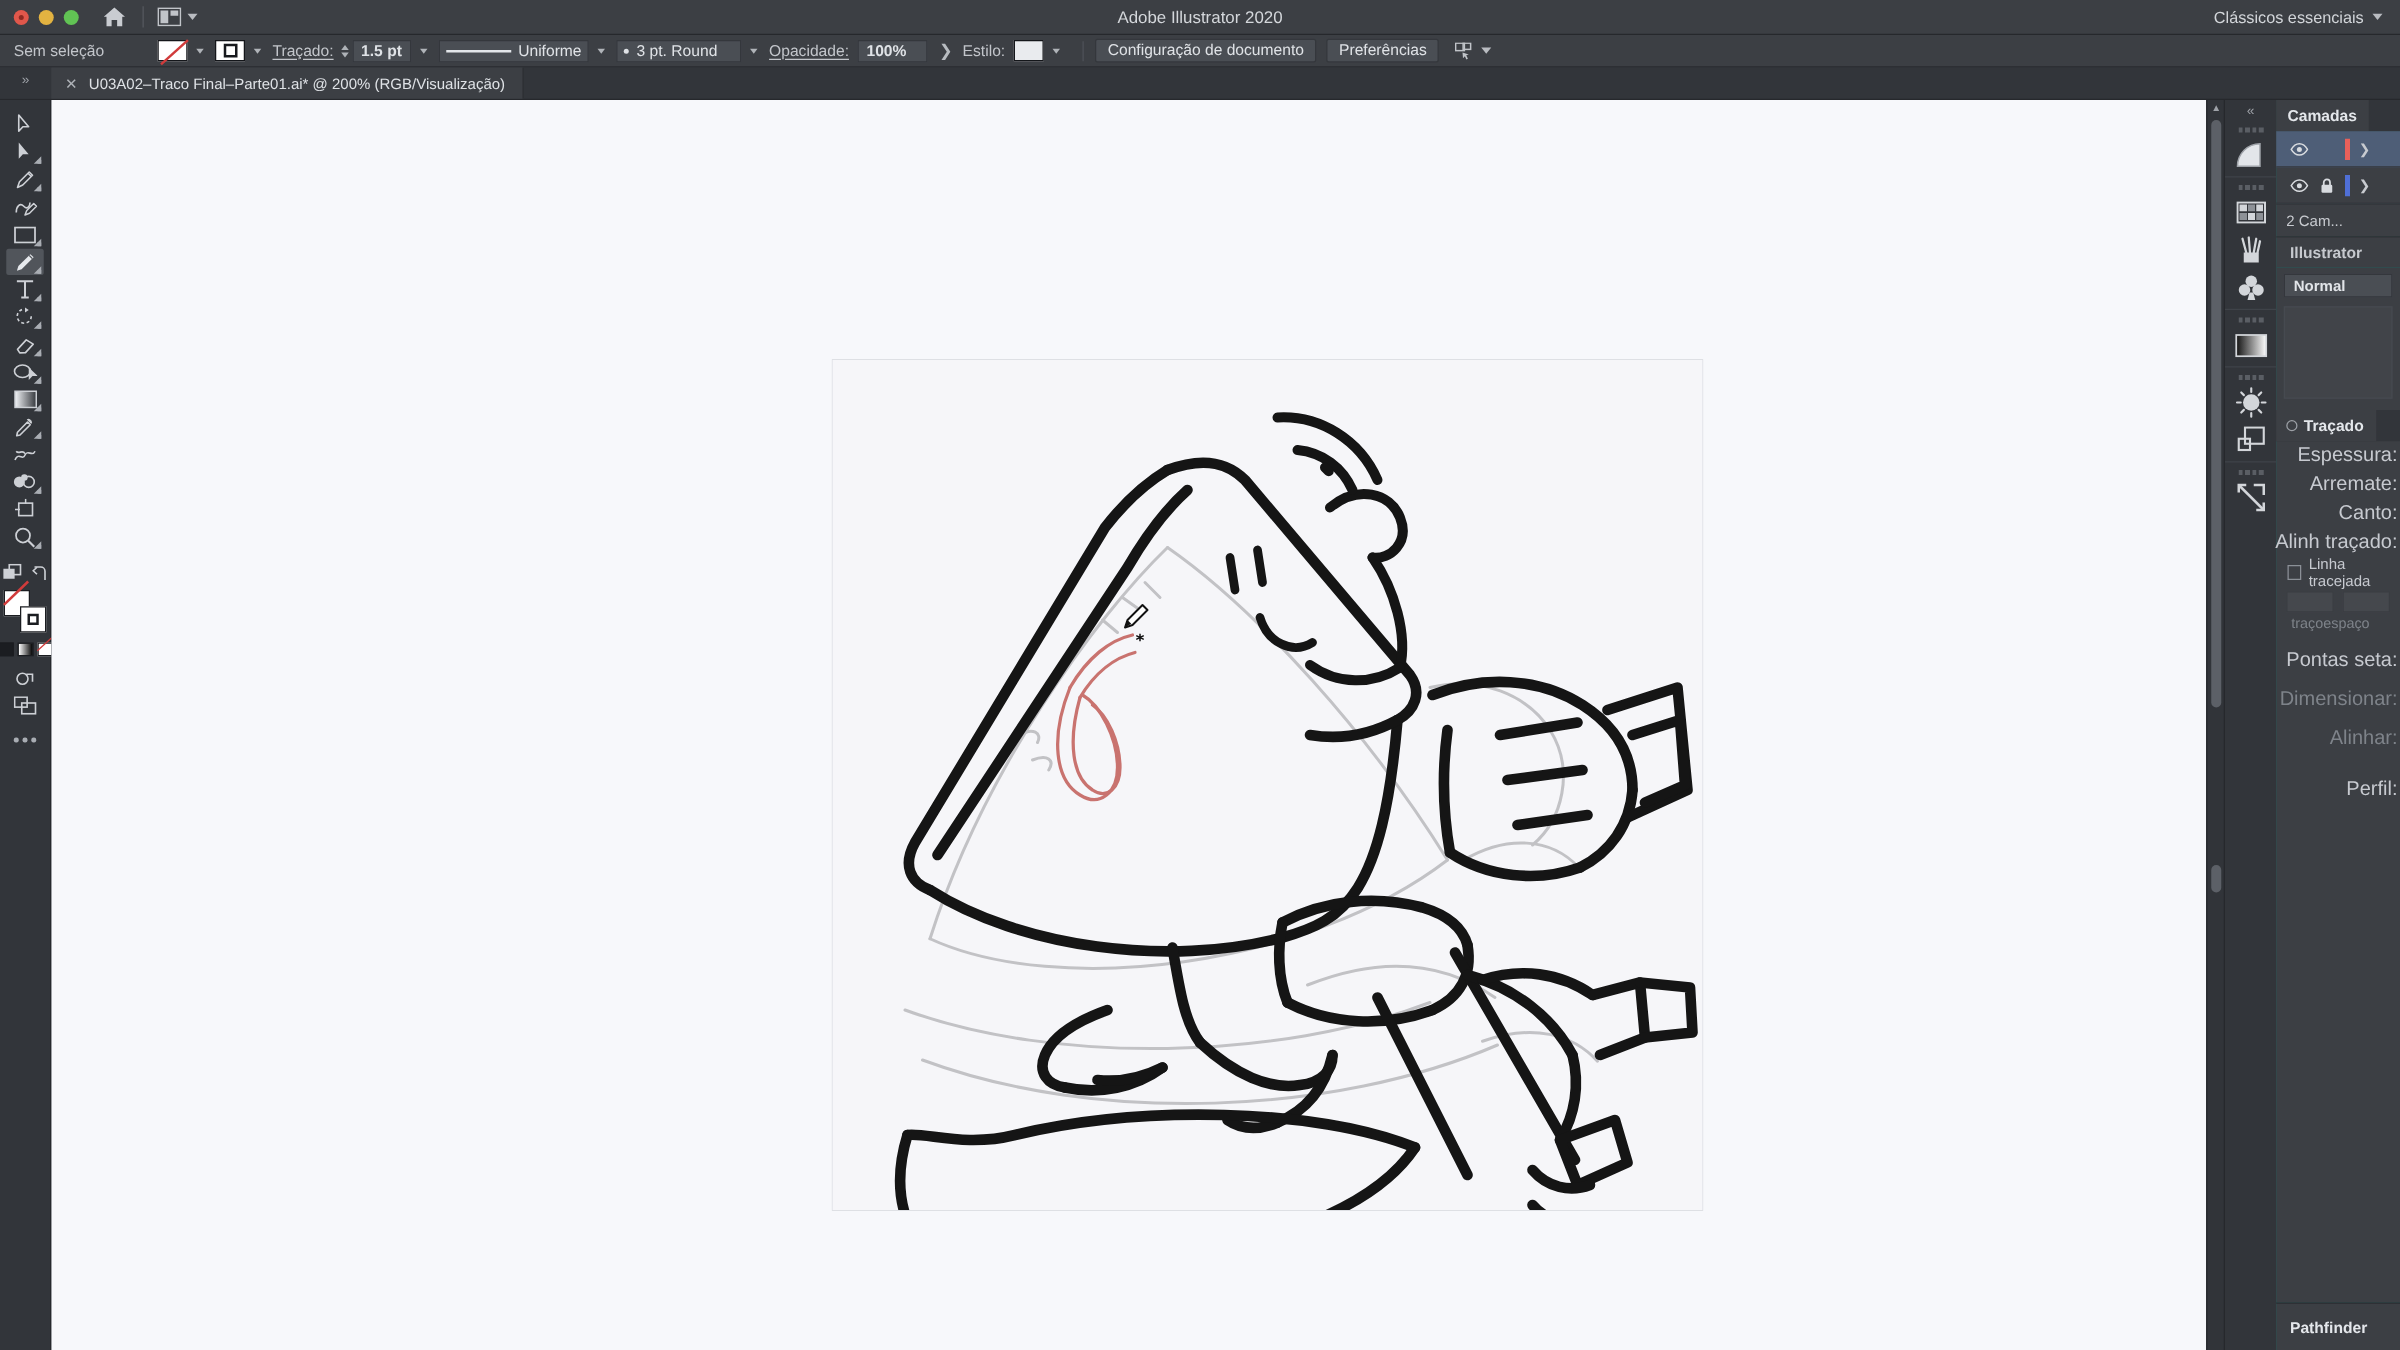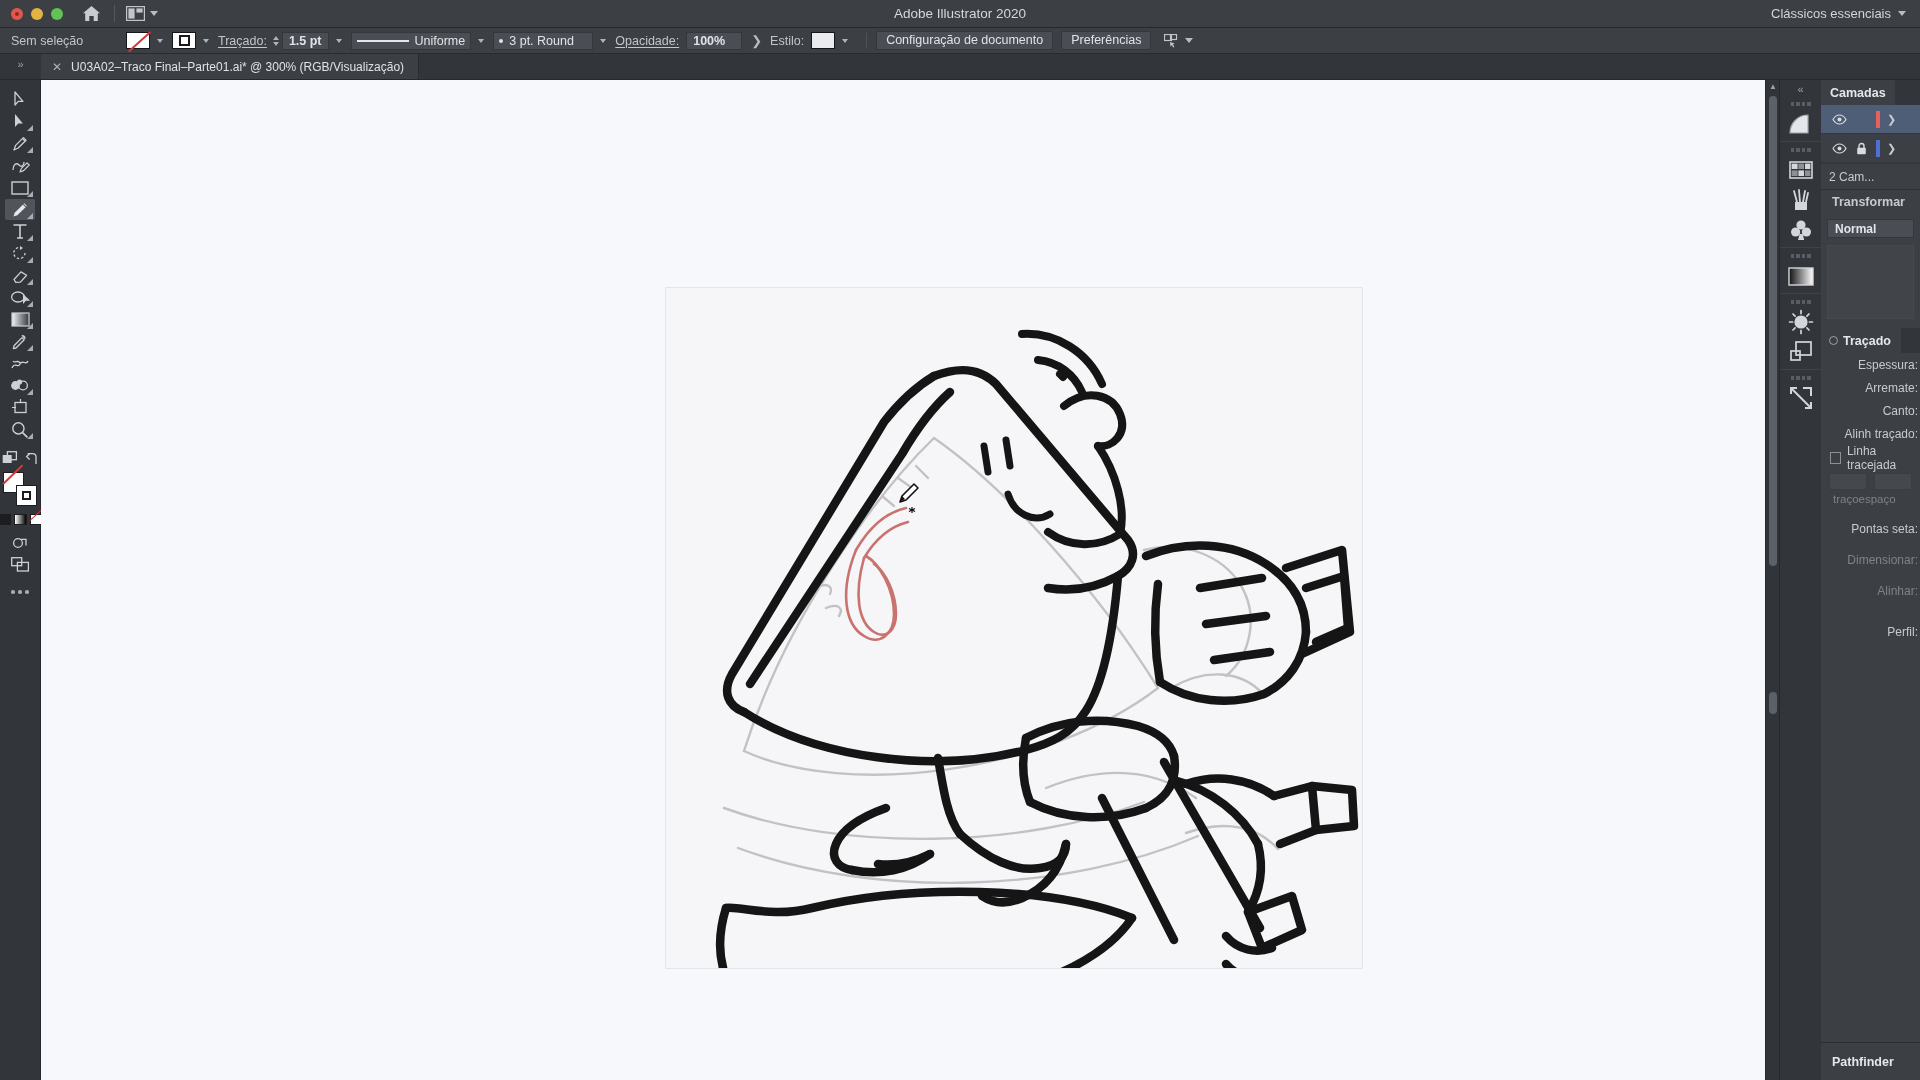--- a/index.html
+++ b/index.html
@@ -215,21 +215,21 @@
   .appearance-list { margin-top:7px; height:74px; border:1px solid #464a50; background:#414449; }
   .stroke-panel { background:#3c3f44; flex:1; display:flex; flex-direction:column; }
   .stroke-tabrow { height:25px; display:flex; align-items:center; background:#32353a;}
   .stroke-tab {
     background:#3c3f44; height:25px; display:flex; align-items:center; gap:5px;
     padding:0 10px 0 8px; font-size:12.5px; color:#e4e7eb; font-weight:bold; cursor:pointer;
   }
   .tab-circ { width:9px;height:9px;border:1.3px solid #9da1a7;border-radius:50%; }
   .srow {
     display:flex; align-items:center; justify-content:flex-end;
-    height:23px; padding-right:2px; font-size:12px; color:#c7cad0; white-space:nowrap;
+    height:23px; padding-right:2px; font-size:16px; color:#c7cad0; white-space:nowrap;
   }
   .srow.dim { color:#7e838a; }
   .chkrow { display:flex; align-items:center; gap:6px; padding-left:9px; height:25px; font-size:12px; color:#c7cad0; }
   .chkbox { width:12px;height:12px;border:1px solid #8b9097;background:#3c3f44;cursor:pointer; }
   .dashrow { display:flex; gap:7px; padding-left:8px; margin-top:3px; }
   .dashfld { width:38px;height:17px;background:#45484d;border:1px solid #3a3d42; cursor:text;}
   .dashlbl { display:flex; padding-left:12px; font-size:11.5px; color:#7e838a; margin-top:3px; }
   .pathfinder-head {
     height:38px; display:flex; align-items:center; padding-left:11px;
     font-size:12.5px; color:#e4e7eb; font-weight:bold; background:#3c3f44;
@@ -318,21 +318,21 @@
         <path d="M6 8l5 1.5-2 .6L10.3 13l-1.2.6L7.9 11l-1.5 1.6z" fill="#c1c4c9"></path>
       </svg>
       <span class="chev"></span>
     </span>
   </div>
 
   <div class="tabbar">
     <div class="collapse-l">»</div>
     <div class="doctab">
       <span class="tab-x">✕</span>
-      <span>U03A02–Traco Final–Parte01.ai* @ 300% (RGB/Visualização)</span>
+      <span>U03A02–Traco Final–Parte01.ai* @ 200% (RGB/Visualização)</span>
     </div>
   </div>
 
   <div class="bodyrow">
 
     <div class="toolbar">
 
       <div class="tool">
         <svg width="15" height="17" viewBox="0 0 15 17">
             <path d="M2 1v13l3.3-3.6h4.6z" fill="none" stroke="#cdd0d5" stroke-width="1.3" stroke-linejoin="round"></path>
@@ -713,21 +713,21 @@
                   <rect x="1.2" y="5.8" width="8.6" height="6.4" rx="1" fill="#d8dbdf"></rect>
                 </svg>
             </span>
             <span class="colorstrip" style="background:#4f6fd6"></span>
             <span class="layer-arrow">❯</span>
           </div>
         </div>
 
         <div class="layer-count">2 Cam...</div>
 
-        <div class="panel-sec-head">Transformar</div>
+        <div class="panel-sec-head">Illustrator</div>
 
         <div class="appearance-box">
           <div class="blend-select">
             <span>Normal</span>
           </div>
           <div class="appearance-list"></div>
         </div>
 
         <div class="stroke-panel">
           <div class="stroke-tabrow">

